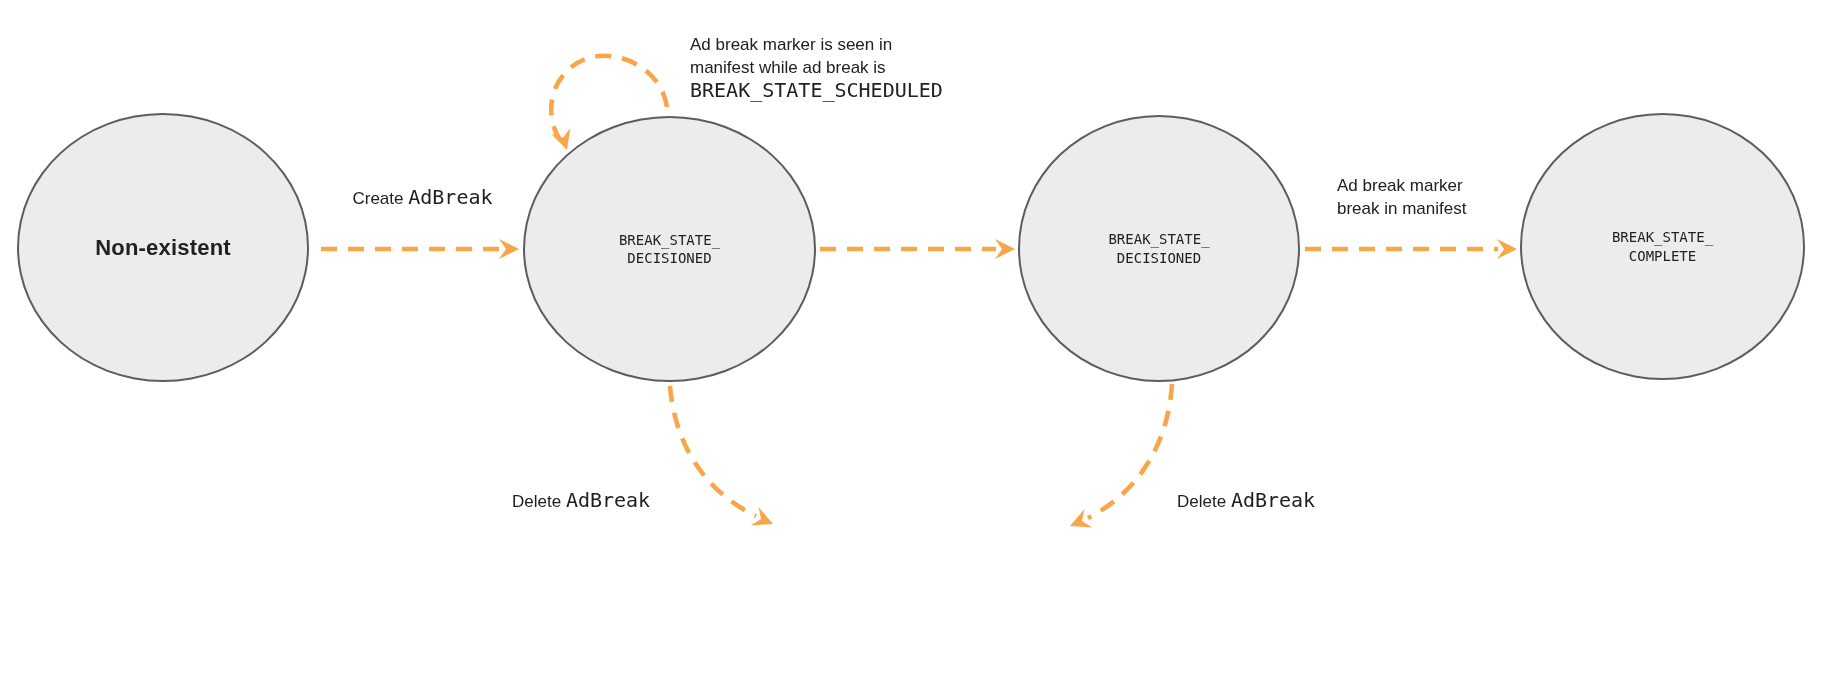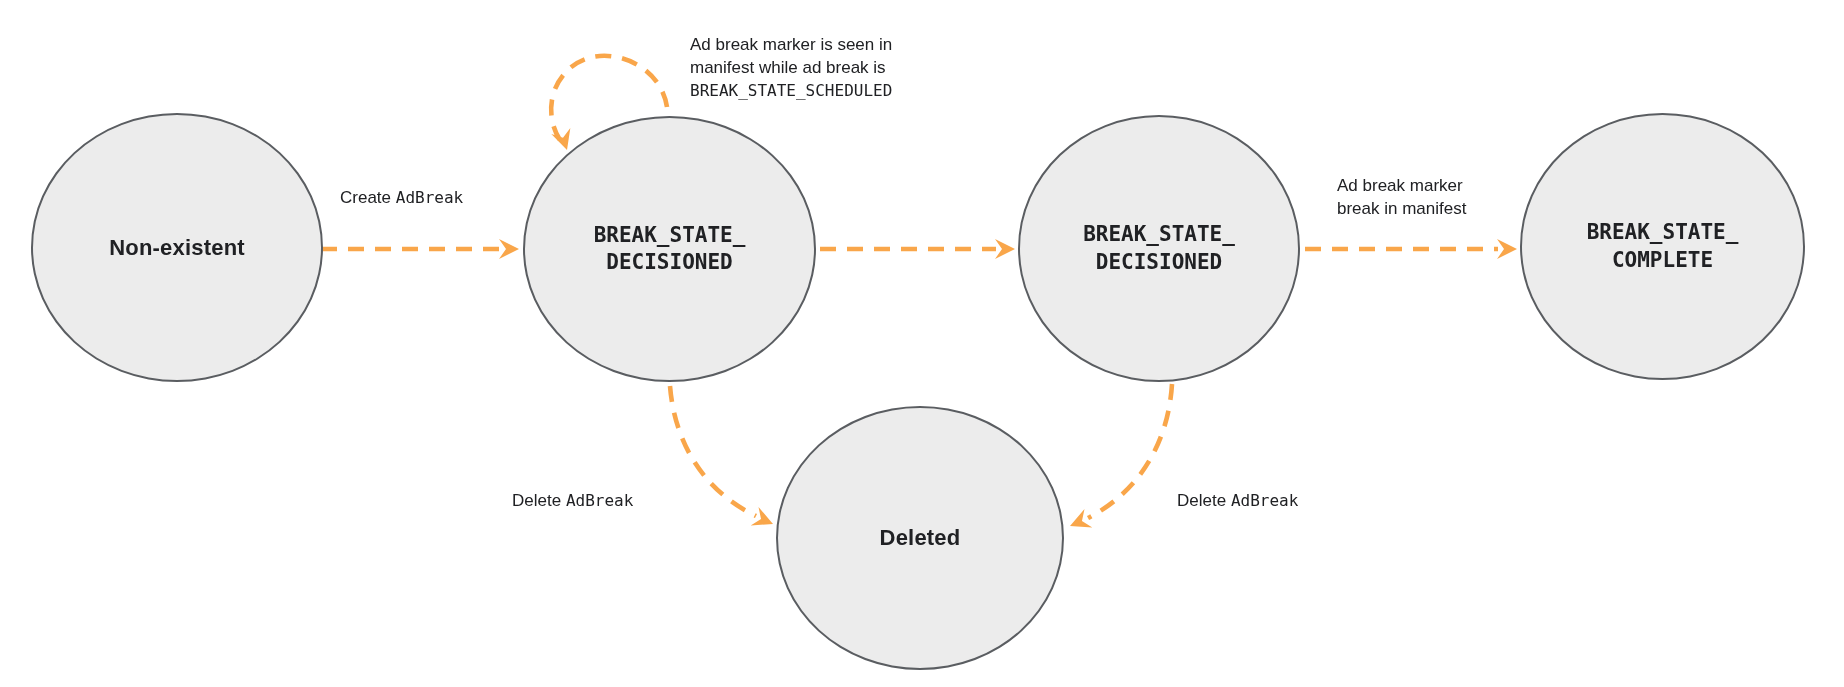--- a/index.html
+++ b/index.html
@@ -48,39 +48,39 @@
     text-align: center;
   }
   .node .sans-label {
     font-family: "Liberation Sans", sans-serif;
     font-weight: bold;
     font-size: 22px;
     letter-spacing: 0.2px;
   }
   .node .mono-label {
     font-family: "DejaVu Sans Mono", monospace;
-    font-weight: bold;
-    font-size: 21px;
+    font-weight: normal;
+    font-size: 14px;
     line-height: 1.3;
     white-space: pre;
   }
 
   .edge-label {
     position: absolute;
     font-family: "Liberation Sans", sans-serif;
     font-size: 17px;
     line-height: 23px;
     color: var(--text);
     white-space: nowrap;
   }
   .edge-label .code {
     font-family: "DejaVu Sans Mono", monospace;
-    font-size: 16px;
+    font-size: 20px;
   }
-  .center { }
+  .center { text-align: center; }
 </style>
 </head>
 <body>
 
 <div class="canvas">
 
   <svg class="edges-layer" viewBox="0 0 1844 687">
 
     <g>
       <path class="edge-path" d="M 321 249 L 500 249"></path>
@@ -106,42 +106,39 @@
       <path class="edge-path" d="M 670 386 C 674 436, 698 488, 756 516"></path>
       <path class="arrow-head" d="M -20 -10 L 0 0 L -20 10 L -13 0 Z" transform="translate(773,524) rotate(23)"></path>
     </g>
 
     <g>
       <path class="edge-path" d="M 1172 384 C 1169 434, 1146 488, 1088 518"></path>
       <path class="arrow-head" d="M -20 -10 L 0 0 L -20 10 L -13 0 Z" transform="translate(1070,526) rotate(157)"></path>
     </g>
   </svg>
 
-  <div class="node" style="left:31px; top:113px; width:292px; height:269px;text-align:center;">
+  <div class="node" style="left:17px; top:113px; width:292px; height:269px;text-align:center;">
     <span class="sans-label">Non-existent</span>
   </div>
 
   <div class="node" style="left:523px; top:116px; width:293px; height:266px;">
     <span class="mono-label">BREAK_STATE_</span>
     <span class="mono-label">DECISIONED</span>
   </div>
 
   <div class="node" style="left:1018px; top:115px; width:282px; height:267px;">
     <span class="mono-label">BREAK_STATE_</span>
     <span class="mono-label">DECISIONED</span>
   </div>
 
   <div class="node" style="left:1520px; top:113px; width:285px; height:267px;">
     <span class="mono-label">BREAK_STATE_</span>
     <span class="mono-label">COMPLETE</span>
   </div>
 
-  <div class="node" style="left:776px; top:406px; width:288px; height:264px;">
-    <span class="sans-label">Deleted</span>
-  </div>
 
   <div class="edge-label center" style="left:340px; top:186px; width:165px;">
     <span>Create </span><span class="code">AdBreak</span>
   </div>
 
   <div class="edge-label" style="left:690px; top:33px;">
     <div>Ad break marker is seen in</div>
     <div>manifest while ad break is</div>
     <div class="code">BREAK_STATE_SCHEDULED</div>
   </div>

